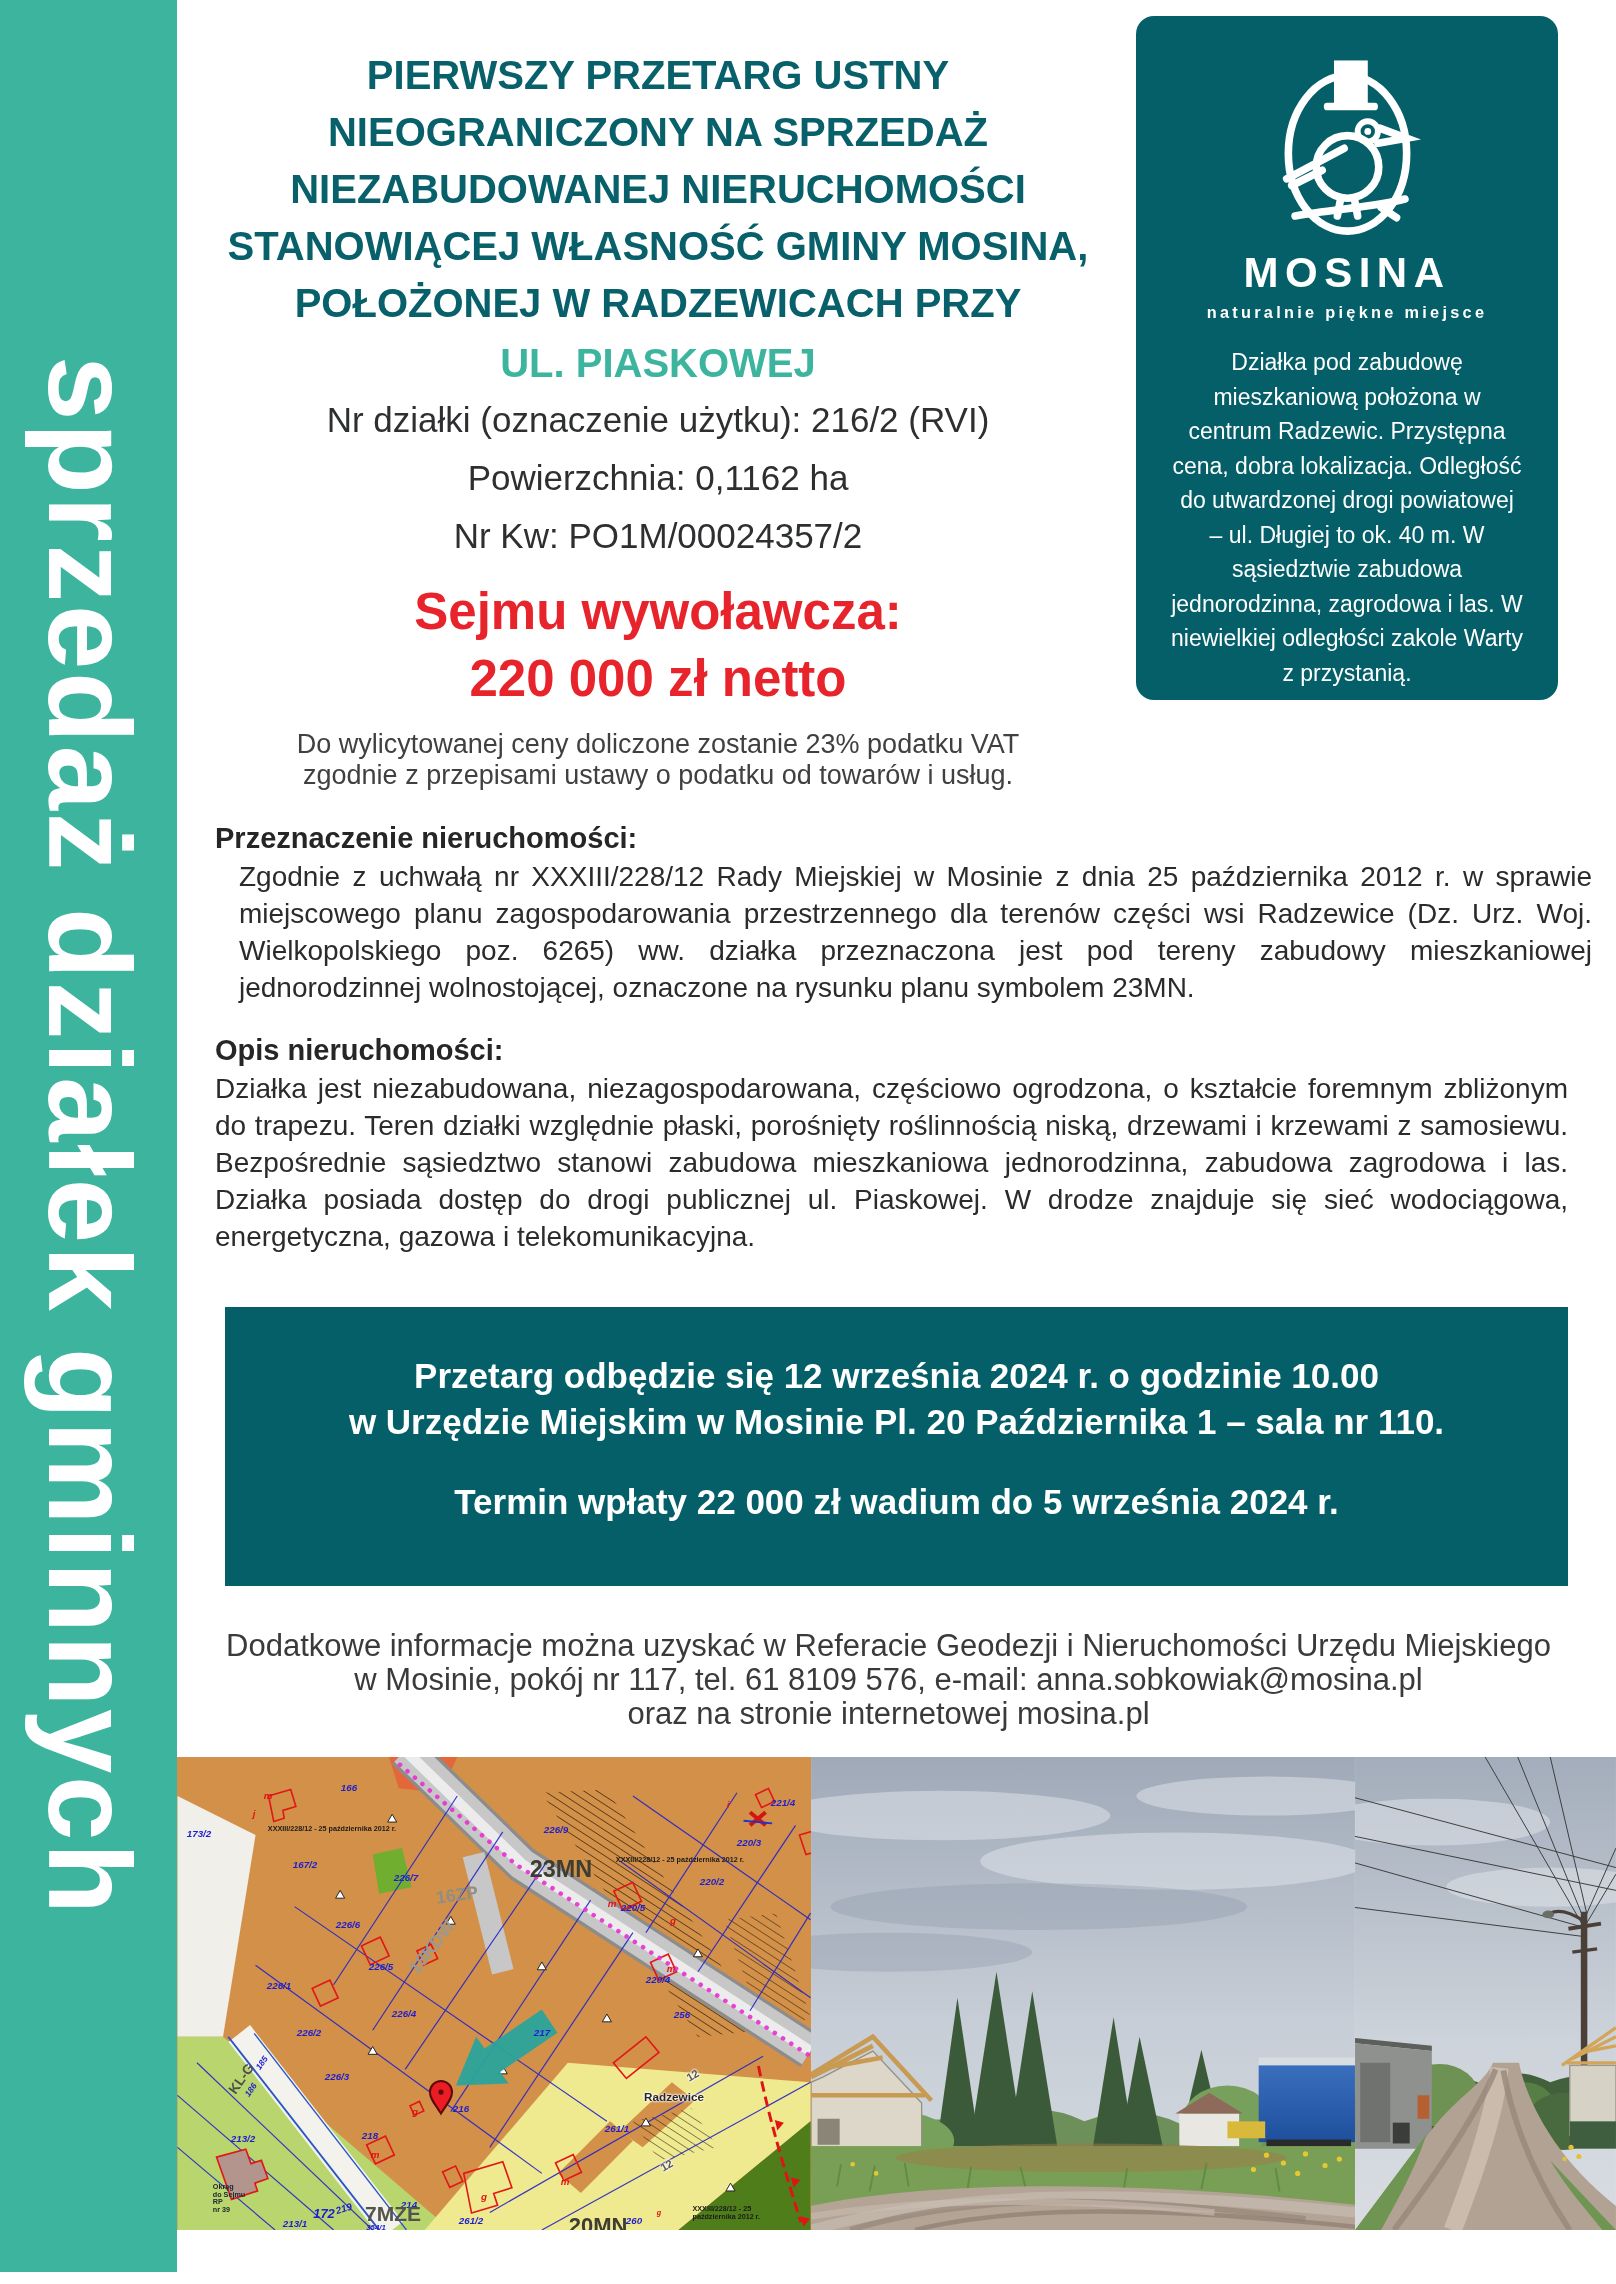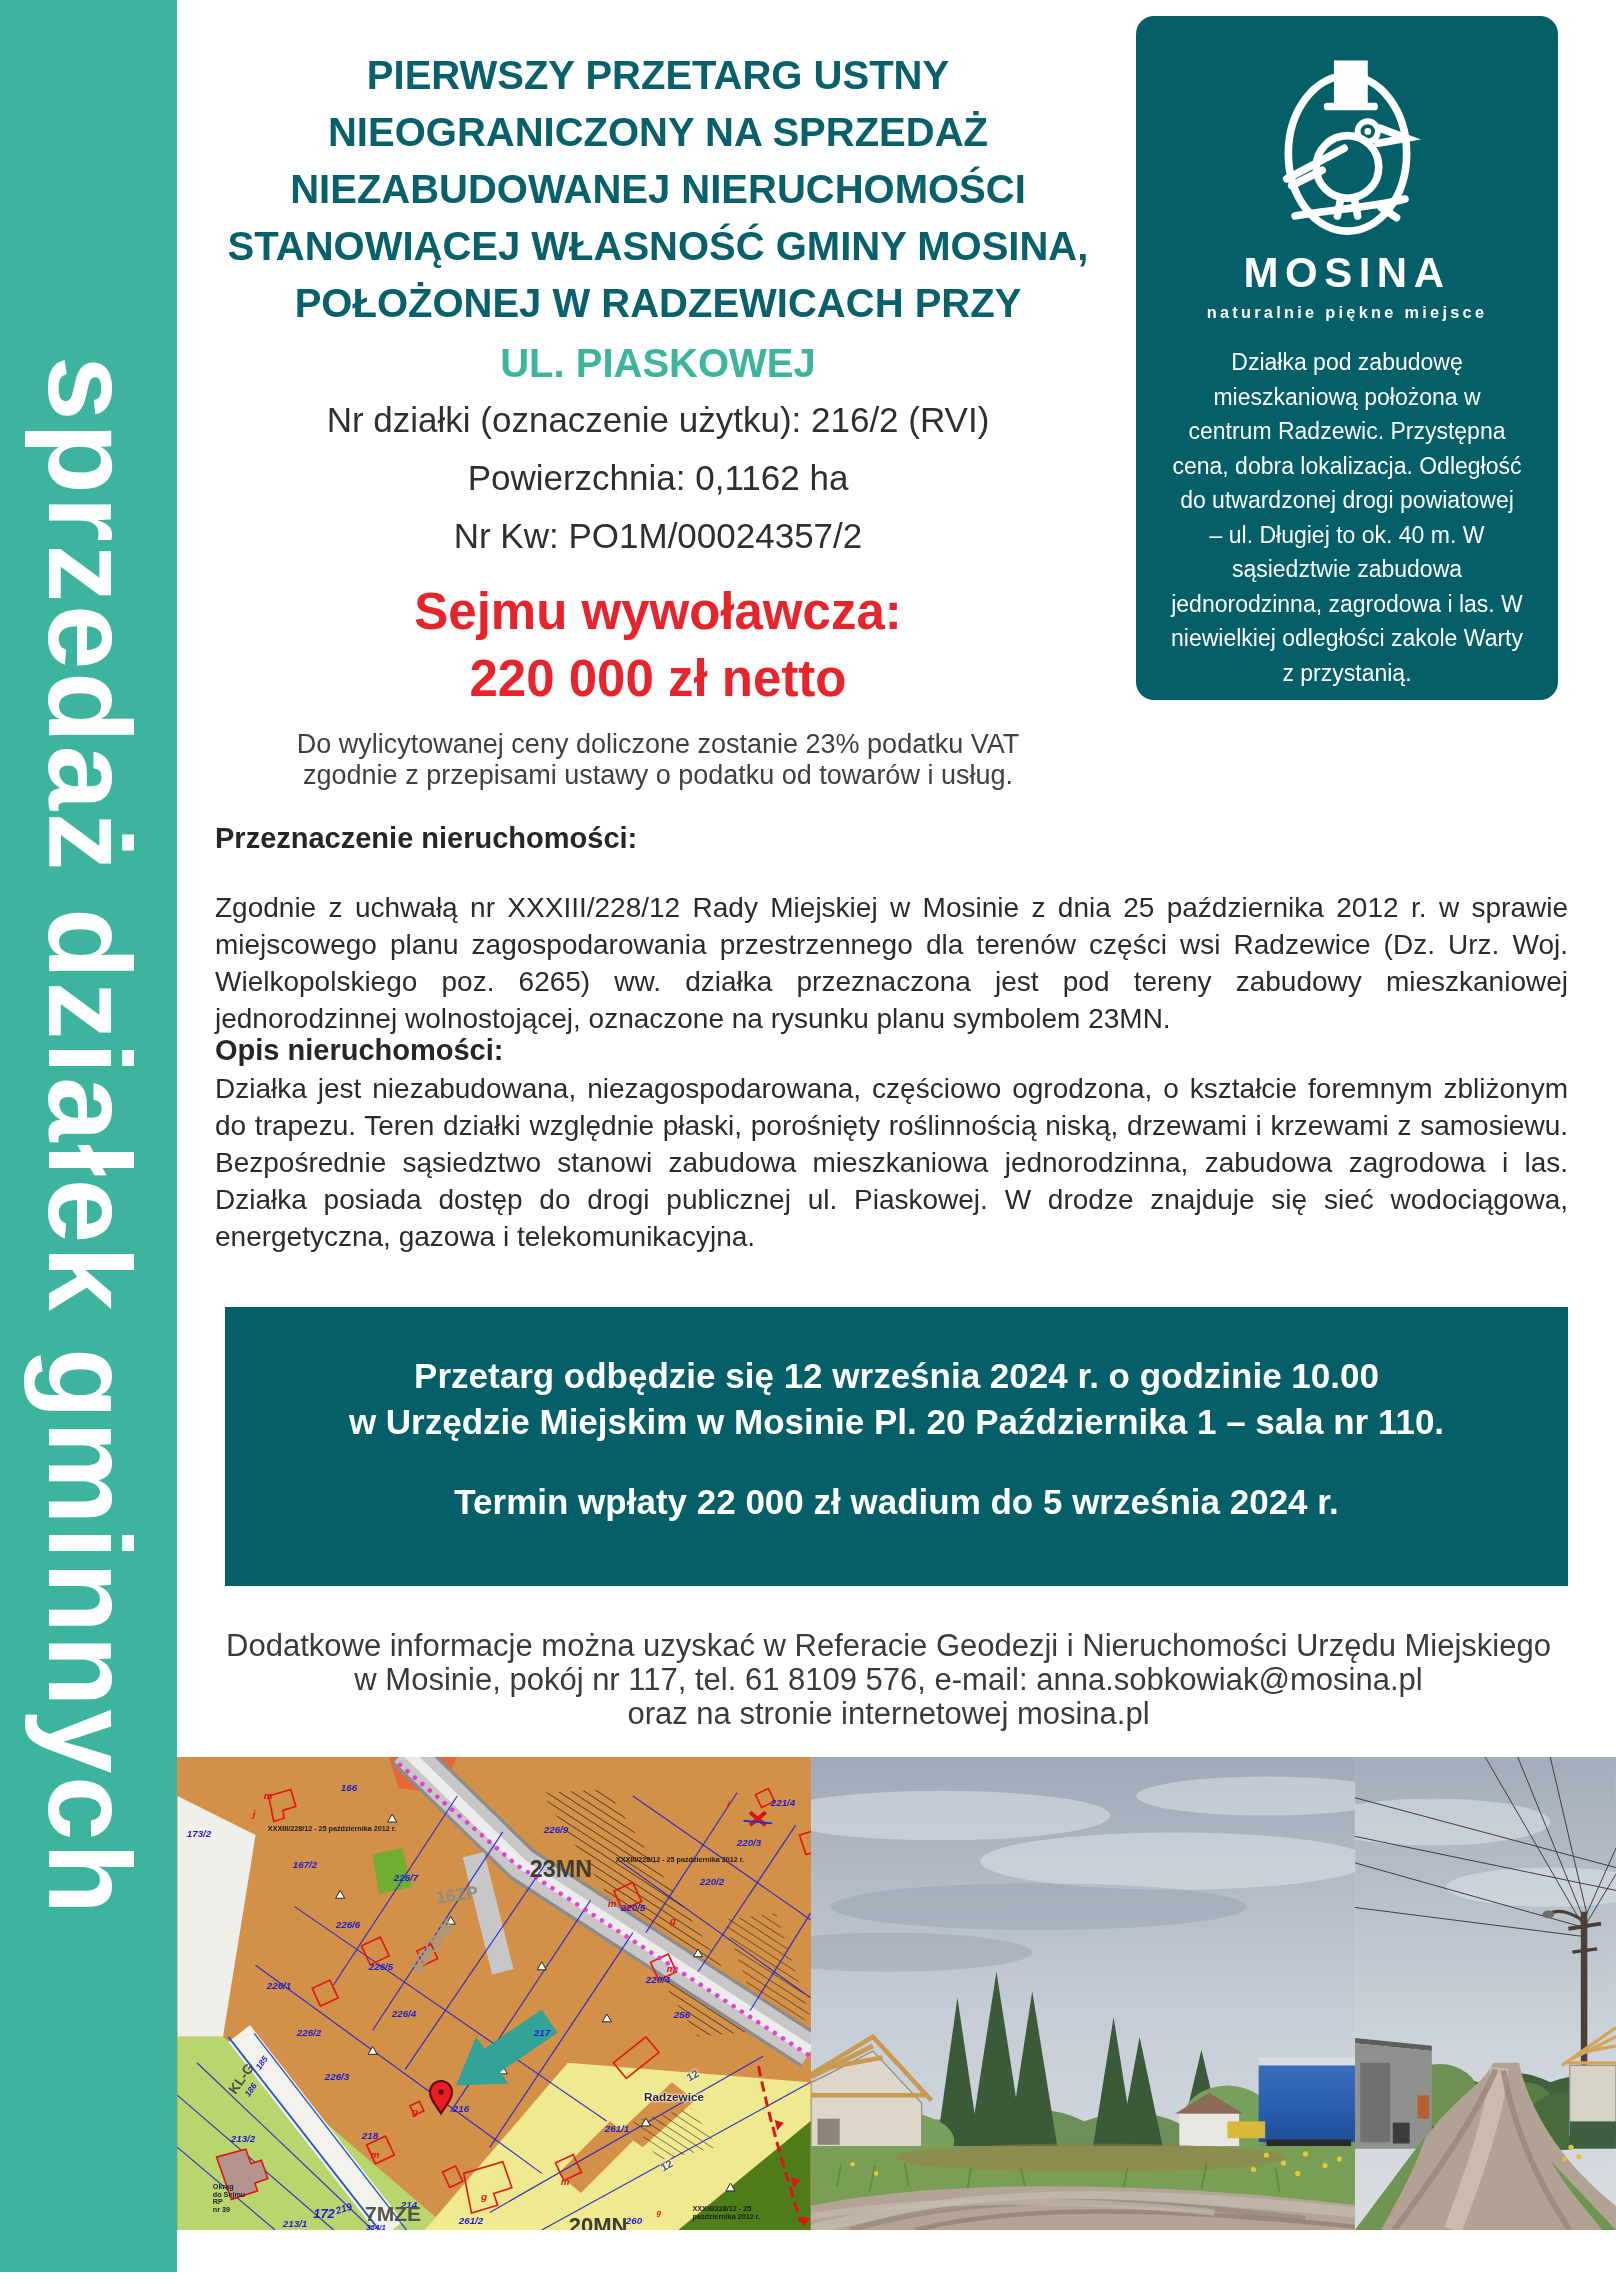--- a/index.html
+++ b/index.html
@@ -26,21 +26,21 @@
   .infobox{position:absolute;left:1136px;top:16.3px;width:422px;height:684px;background:#045f68;
            border-radius:18px;color:#ffffff;text-align:center;}
   .logo-wrap{margin-top:34px;}
   .brand{font-size:42px;font-weight:700;letter-spacing:6.5px;margin-top:1.3px;}
   .tagline{font-size:16.3px;font-weight:700;letter-spacing:3.3px;margin-top:6.5px;}
   .infodesc{margin:23.4px auto 0 auto;width:352px;font-size:23px;font-weight:400;line-height:1.5;}
   
   .sec-h{position:absolute;left:215px;width:1353px;color:#262626;font-weight:700;font-size:29px;}
   .sec-p{position:absolute;left:215px;width:1353px;color:#2b2b2b;font-size:28px;font-weight:400;
          line-height:37px;text-align:justify;}
-  .sec-h1{top:822px;} .sec-p1{top:889px;}
+  .sec-h1{top:822px;} .sec-p1{top:858px;margin-left:24px;}
   .sec-h2{top:1034px;} .sec-p2{top:1070px;}
   
   .banner{position:absolute;left:225px;top:1307px;width:1343px;height:279px;background:#045f68;
           color:#ffffff;text-align:center;font-weight:700;font-size:35px;line-height:46px;
           box-sizing:border-box;padding-top:46px;}
   .banner-line3{margin-top:34px;}
   
   .contact{position:absolute;left:195px;top:1629px;width:1387px;text-align:center;color:#3a3a3a;
            font-size:31px;line-height:34px;}
   

